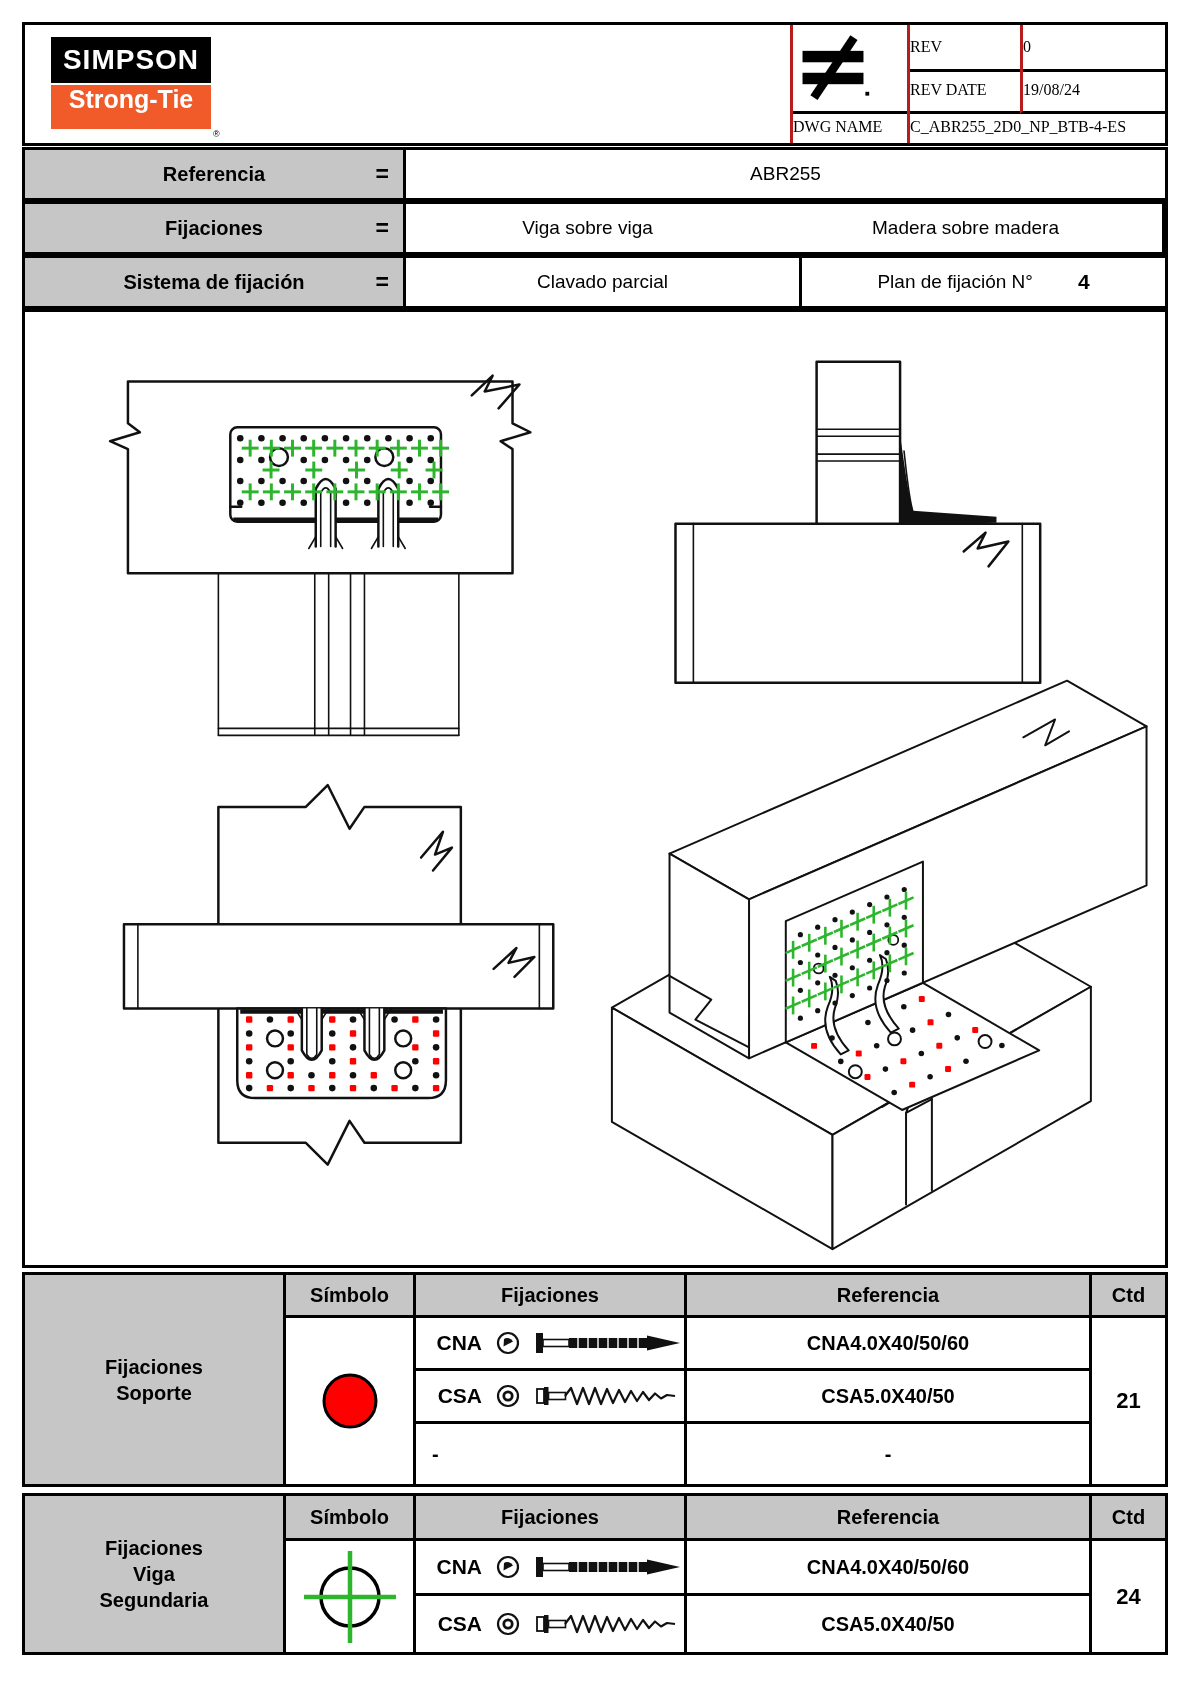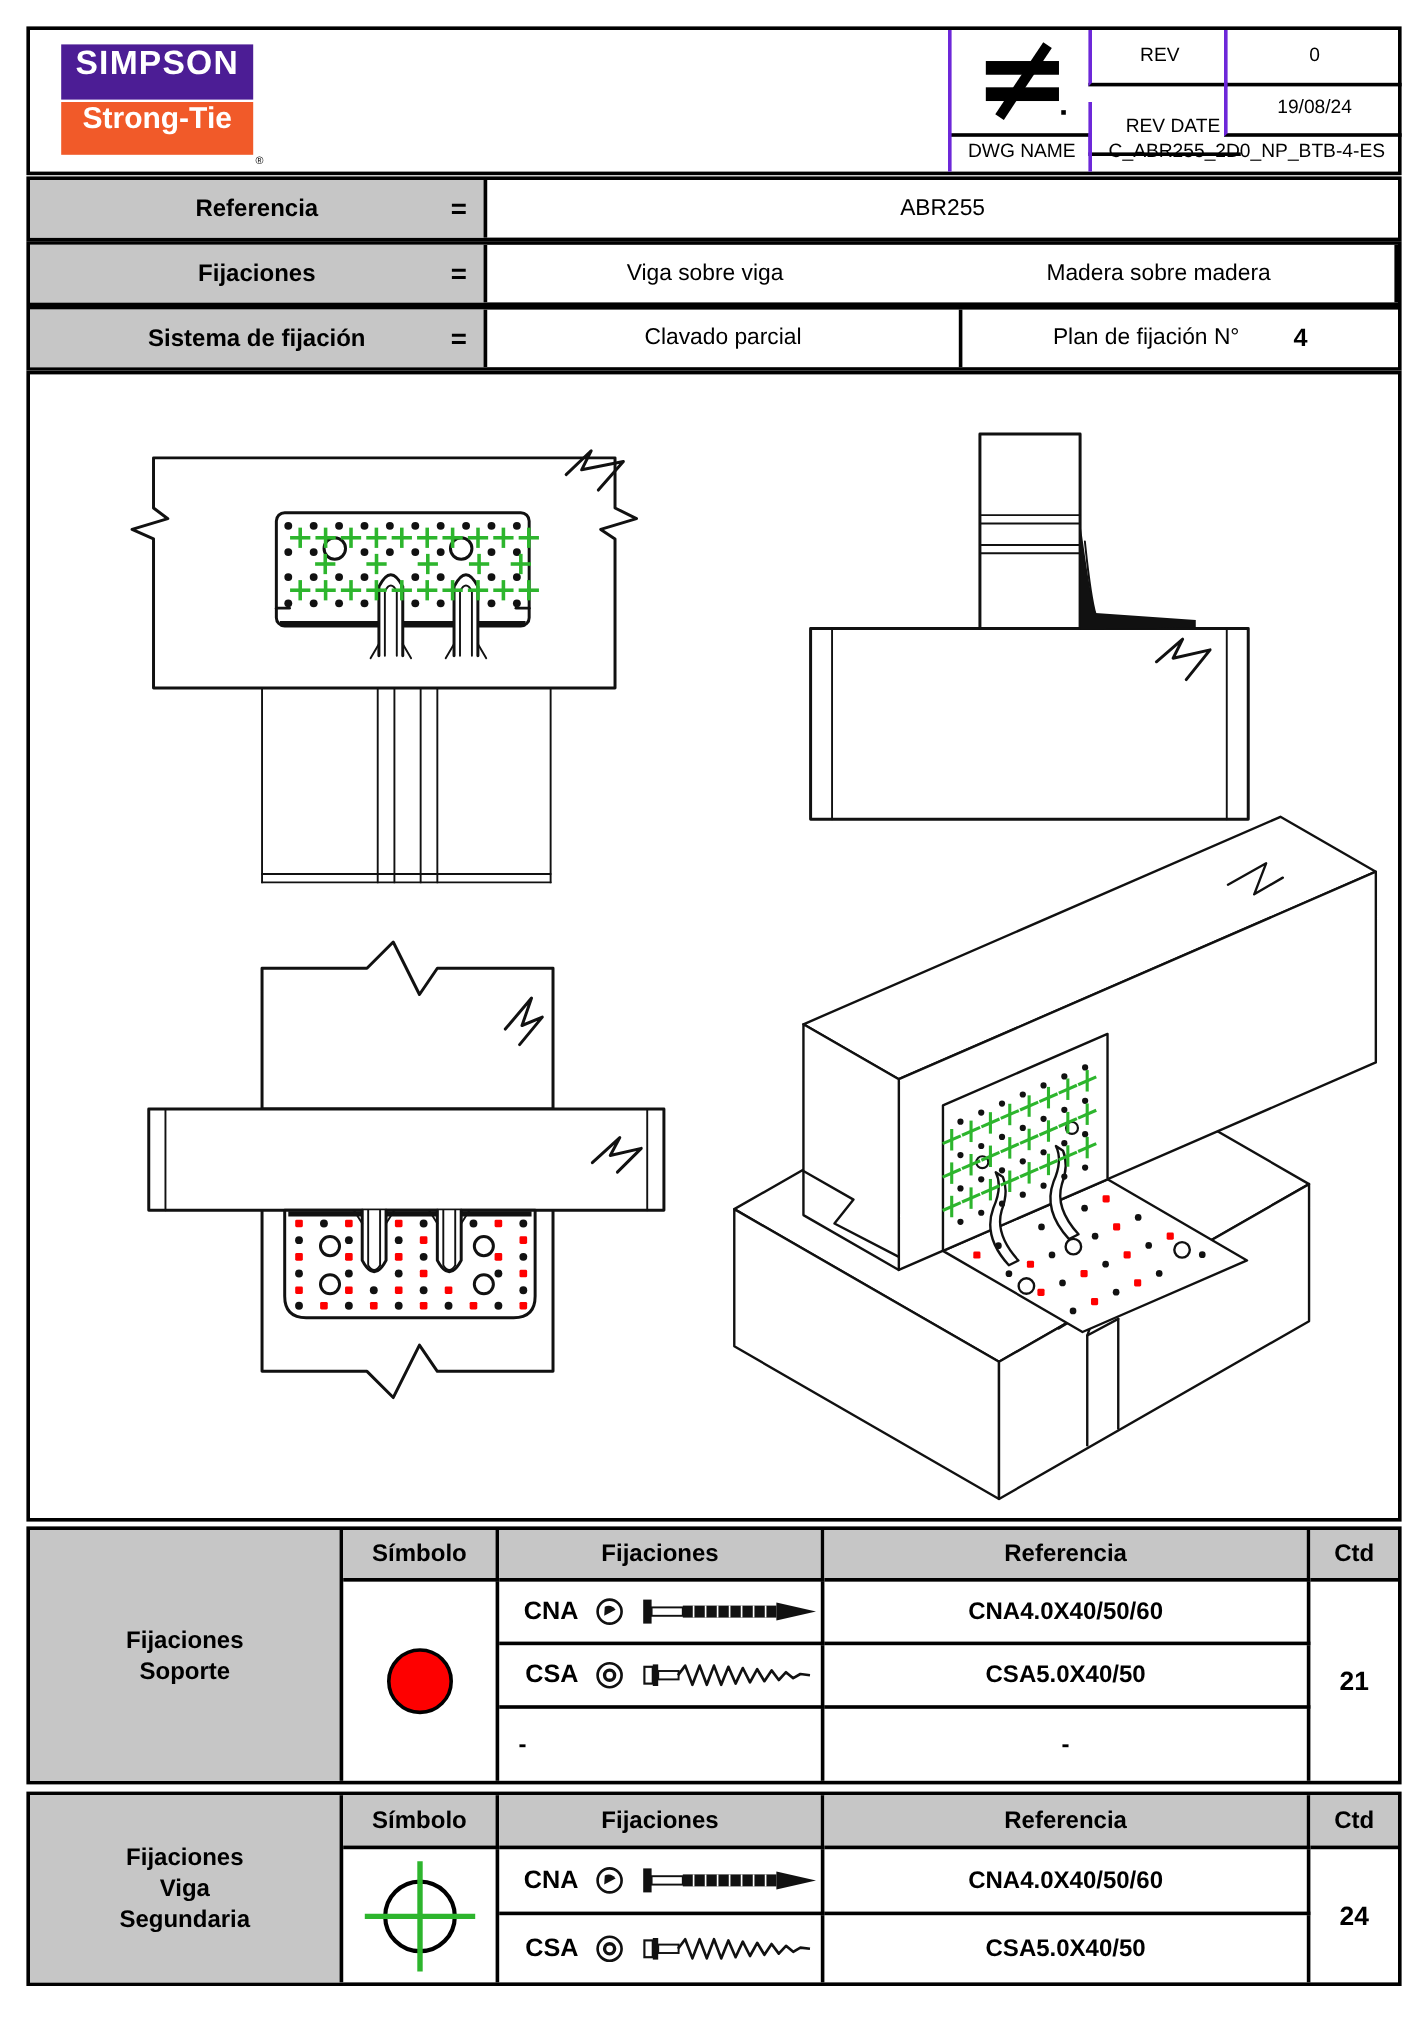--- a/index.html
+++ b/index.html
@@ -8,28 +8,28 @@
   }
   html,body{margin:0;padding:0;background:#ffffff;}
   body{width:1190px;height:1682px;position:relative;overflow:hidden;
        font-family:"Liberation Sans","DejaVu Sans",sans-serif;color:#000;}
   .abs{position:absolute;box-sizing:border-box;}
   .b3{border:3px solid #000;}
   .cell{box-sizing:border-box;display:flex;align-items:center;justify-content:center;}
   .bold{font-weight:bold;}
   
   #hdr{left:22px;top:22px;width:1146px;height:124px;}
-  .logo-black{position:absolute;left:26px;top:12px;width:160px;height:46px;background:#4c1d95;
-      color:#fff;font-weight:bold;font-size:28px;letter-spacing:1px;display:flex;justify-content:center;}
+  .logo-black{position:absolute;left:26px;top:12px;width:160px;height:46px;background:#000000;
+      color:#fff;font-weight:bold;font-size:28px;letter-spacing:1px;display:flex;align-items:center;justify-content:center;}
   .logo-orange{position:absolute;left:26px;top:60px;width:160px;height:44px;background:var(--brand-orange);
       color:#fff;font-weight:bold;font-size:25px;display:flex;align-items:flex-start;justify-content:center;}
   .logo-reg{position:absolute;left:188px;top:104px;font-size:9px;}
   #title-wrap{position:absolute;left:230px;top:0;width:520px;height:118px;display:flex;align-items:center;justify-content:center;}
   #title-wrap span{font-size:45px;border-bottom:3px solid #000;padding:0 6px 5px 6px;}
-  .hcell{position:absolute;border-left:3px solid #6d28d9;display:flex;align-items:center;justify-content:center;}
+  .hcell{position:absolute;border-left:3px solid #b91c1c;display:flex;align-items:center;justify-content:flex-start;font-family:Liberation Serif, serif;}
   .hcell.bb{border-bottom:3px solid #000;}
   .hsmall{font-size:16px;}
   
   .inforow{left:22px;width:1146px;height:54px;display:flex;}
   .ilabel{width:378px;background:var(--header-gray);border-right:3px solid #000;position:relative;
           display:flex;align-items:center;justify-content:center;font-weight:bold;font-size:20px;}
   .ieq{position:absolute;right:14px;font-size:23px;font-weight:900;}
   .ival{flex:1;display:flex;align-items:center;justify-content:center;font-size:19px;}
   .ival.half{flex:none;width:393px;border-right:3px solid #000;}
   
@@ -112,21 +112,21 @@
       <line x1="22" y1="66" x2="64" y2="3" stroke="#000" stroke-width="9"></line>
       <rect x="76" y="60" width="4" height="4" fill="#000"></rect>
     </svg>
   </div>
   <div class="hcell bb hsmall" style="left:882px;top:0;width:113px;height:44px;">
       <span>REV</span>
     </div>
   <div class="hcell bb hsmall" style="left:995px;top:0;width:145px;height:44px;">
       <span>0</span>
     </div>
-  <div class="hcell bb hsmall" style="left:882px;top:60px;width:113px;height:42px;padding-left:11px;">
+  <div class="hcell bb hsmall" style="left:882px;top:44px;width:113px;height:42px;">
       <span>REV DATE</span>
     </div>
   <div class="hcell bb hsmall" style="left:995px;top:44px;width:145px;height:42px;">
       <span>19/08/24</span>
     </div>
   <div class="hcell hsmall" style="left:765px;top:86px;width:117px;height:32px;">
       <span>DWG NAME</span>
     </div>
   <div class="hcell hsmall" style="left:882px;top:86px;width:258px;height:32px;">
       <span>C_ABR255_2D0_NP_BTB-4-ES</span>

